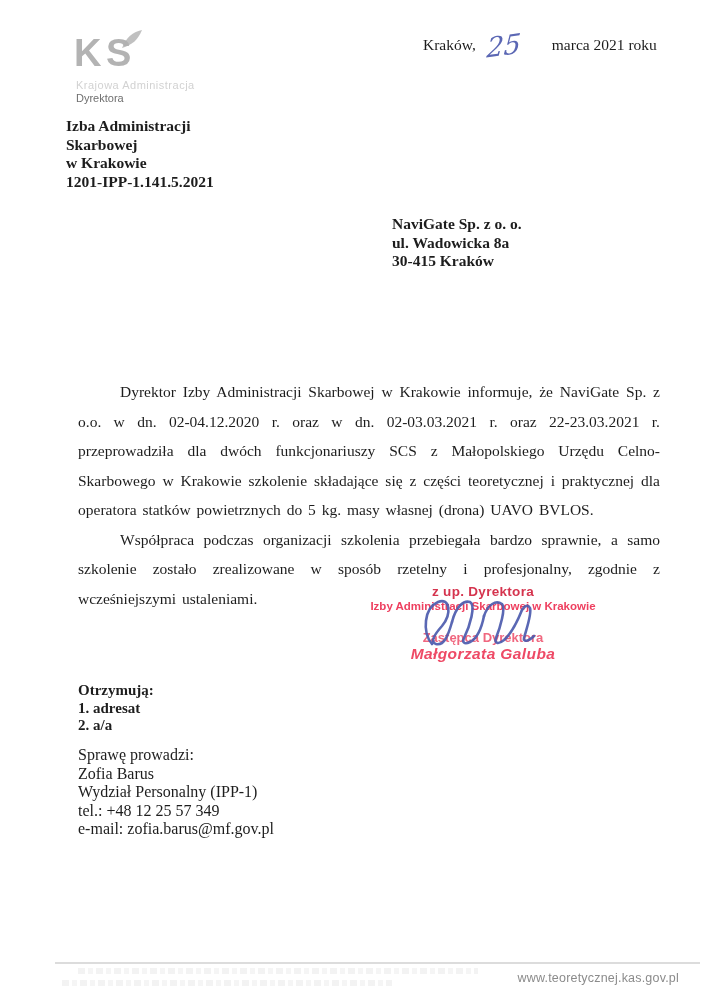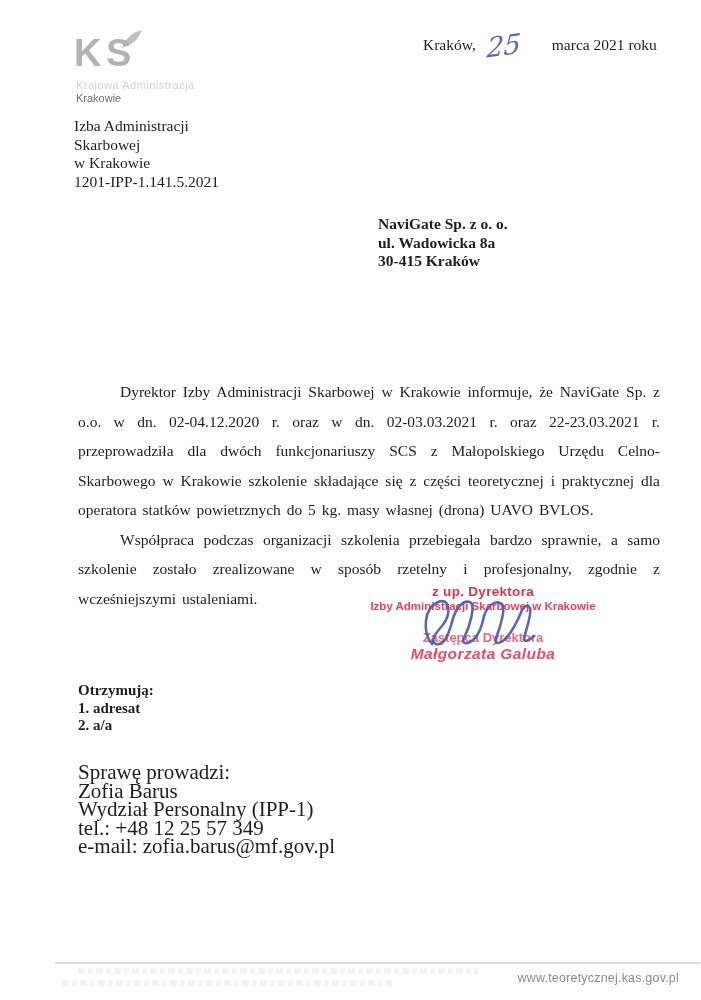--- a/index.html
+++ b/index.html
@@ -27,37 +27,37 @@
   .dateline .city{padding-top:6px;}
   .hand-day{
     display:inline-block;width:52px;text-align:center;
     color:#5b67b4;font-size:27px;font-style:italic;
     transform:rotate(-8deg) skewX(-12deg);
     font-family:"DejaVu Serif", serif;
     margin:0 2px;
   }
   .dateline .rest{padding-top:6px;margin-left:20px;}
   
-  .sender{position:absolute;left:74px;top:117px;font-weight:normal;font-size:15.5px;line-height:18.5px;}
+  .sender{position:absolute;left:66px;top:117px;font-weight:bold;font-size:15.5px;line-height:18.5px;}
   
-  .recipient{position:absolute;left:378px;top:215px;font-weight:bold;font-size:15.5px;line-height:18.5px;}
+  .recipient{position:absolute;left:392px;top:215px;font-weight:bold;font-size:15.5px;line-height:18.5px;}
   
   .body-text{position:absolute;left:78px;top:344px;width:582px;font-size:15.5px;line-height:29.5px;text-align:justify;margin-top:33px;}
   .body-text p{margin:0;text-indent:42px;word-spacing:2px;}
   
   .stamp{position:absolute;left:353px;top:584px;width:260px;text-align:center;
          font-family:"Liberation Sans", sans-serif;font-weight:bold;}
   .stamp .s1{font-size:13.5px;line-height:15px;letter-spacing:.3px;}
   .stamp .s2{font-size:11.5px;line-height:14px;}
   .stamp .s3{font-size:13px;line-height:15px;margin-top:17px;}
   .stamp .s4{font-size:15.5px;line-height:17px;font-style:italic;letter-spacing:.4px;}
   .signature-svg{position:absolute;left:418px;top:592px;}
   
   .distribution{position:absolute;left:78px;top:682px;font-size:15px;line-height:17.5px;font-weight:bold;}
-  .handler{position:absolute;left:78px;top:763px;font-size:21px;line-height:18.5px;}
+  .handler{position:absolute;left:78px;top:746px;font-size:16px;line-height:18.5px;}
   
   .footer-rule{position:absolute;left:55px;top:962px;width:645px;height:2px;background:#dcdcdc;}
   .faded-bar{position:absolute;height:6px;opacity:.55;
     background:repeating-linear-gradient(90deg,#e9e9e9 0 7px,transparent 7px 10px,#ededed 10px 15px,transparent 15px 18px);}
   .fb1{left:78px;top:968px;width:400px;}
   .fb2{left:62px;top:980px;width:330px;}
   .footer-url{position:absolute;right:22px;top:971px;font-family:"Liberation Sans", sans-serif;
     font-size:12.5px;color:#8b8b8b;letter-spacing:.2px;}
 </style>
 </head>
@@ -66,21 +66,21 @@
 <div class="page">
 
   <div class="logo">
     <div class="logo-mark">K S</div>
     <svg class="logo-leaf" width="26" height="22" viewBox="0 0 26 22">
       <path d="M4 20 C8 10 14 4 24 2 C20 12 14 17 4 20 Z" fill="#b0b0b0" opacity="0.8"></path>
     </svg>
   </div>
   <div class="logo-sub">
     <div class="l1">Krajowa Administracja</div>
-    <div class="l2">Krakowie</div>
+    <div class="l2">Dyrektora</div>
   </div>
 
   <div class="dateline">
     <span class="city">Kraków,</span>
     <span class="hand-day" style="color: rgb(91, 103, 180);">25</span>
     <span class="rest">marca  2021 roku</span>
   </div>
 
   <div class="sender">
     <div>Izba Administracji</div>

